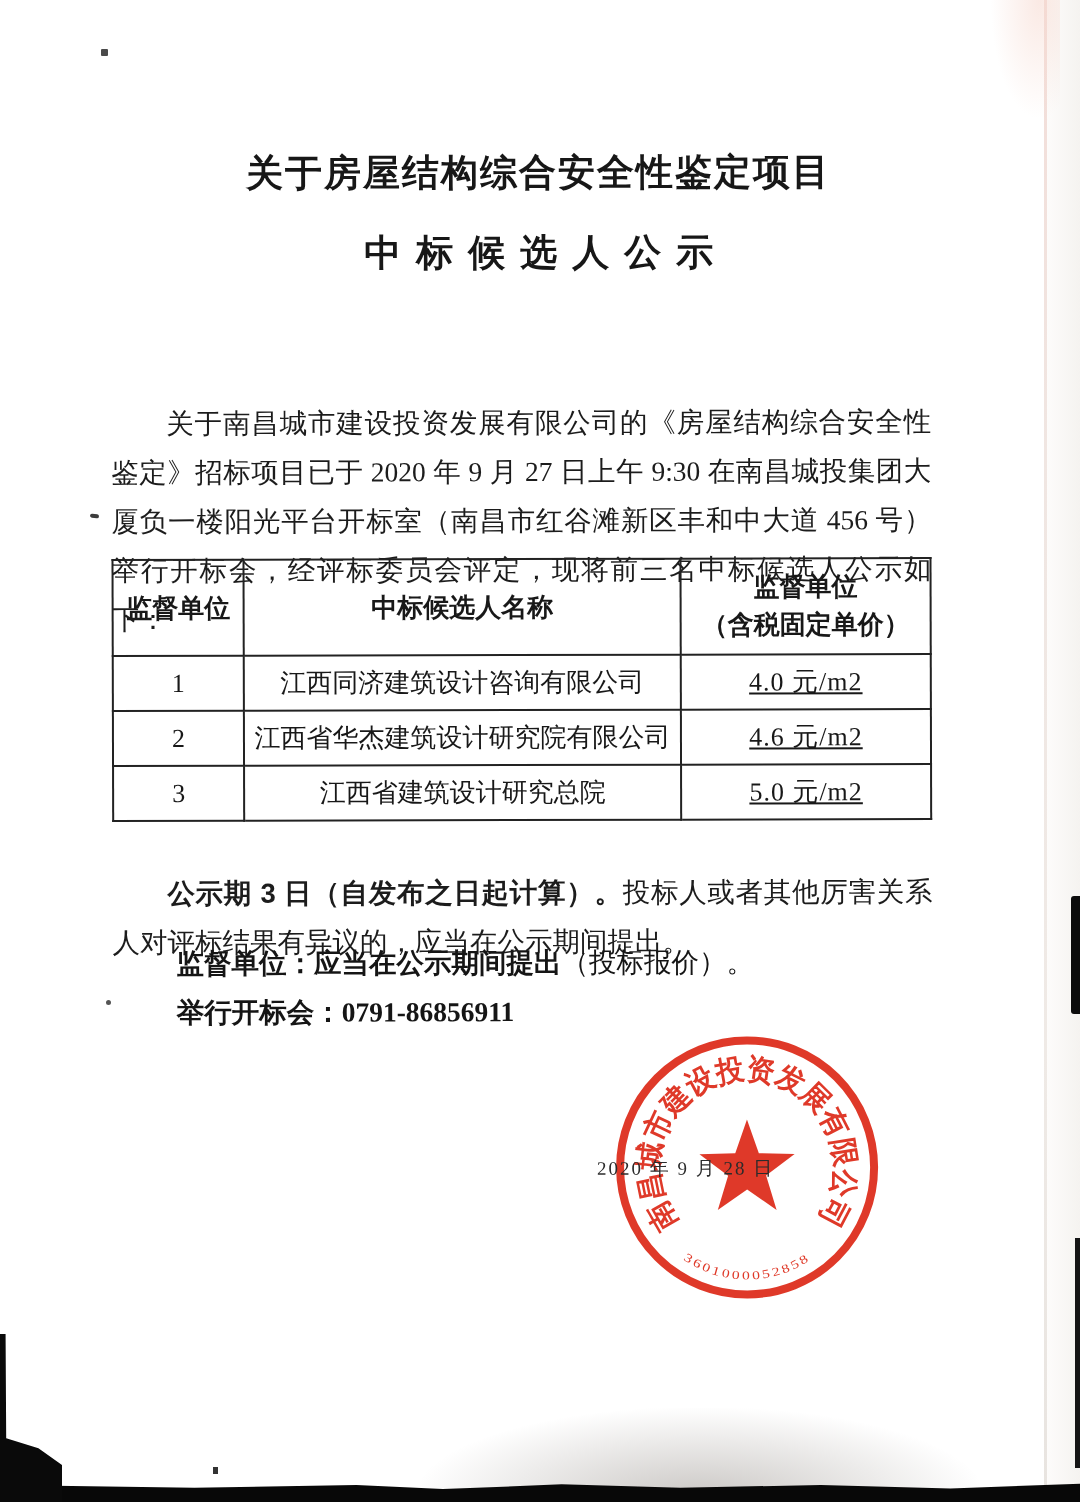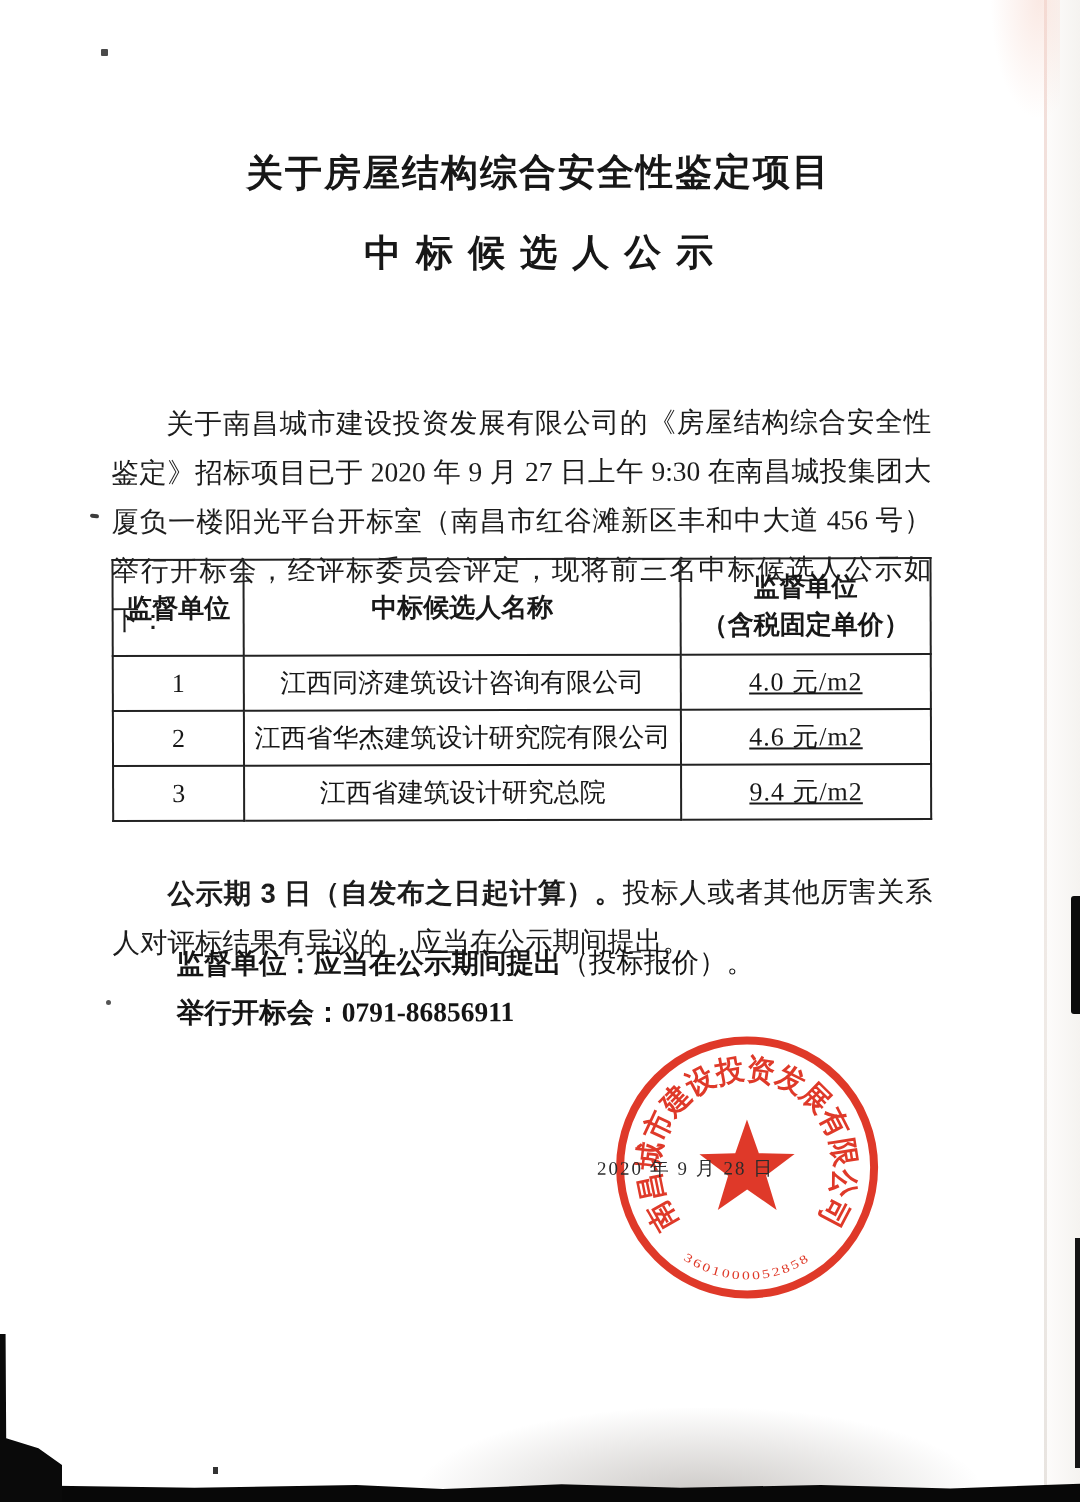--- a/index.html
+++ b/index.html
@@ -127,21 +127,21 @@
         <td class="price-cell">4.0 元/m2</td>
       </tr>
       <tr>
         <td class="rank-cell">2</td>
         <td>江西省华杰建筑设计研究院有限公司</td>
         <td class="price-cell">4.6 元/m2</td>
       </tr>
       <tr>
         <td class="rank-cell">3</td>
         <td>江西省建筑设计研究总院</td>
-        <td class="price-cell">9.4 元/m2</td>
+        <td class="price-cell">5.0 元/m2</td>
       </tr>
     </tbody>
   </table>
 
   <p class="para indent" id="notice"><span class="bold-hei">公示期 3 日（自发布之日起计算）。</span><span>投标人或者其他厉害关系人对评标结果有异议的，应当在公示期间提出。</span></p>
 
   <div class="info-line" id="supervisor-line"><span class="bold-hei">监督单位：</span><span class="bold-hei">应当在公示期间提出</span><span>（投标报价）。</span></div>
 
   <div class="info-line" id="phone-line"><span class="bold-hei">举行开标会：</span><span class="value">0791-86856911</span></div>
 

